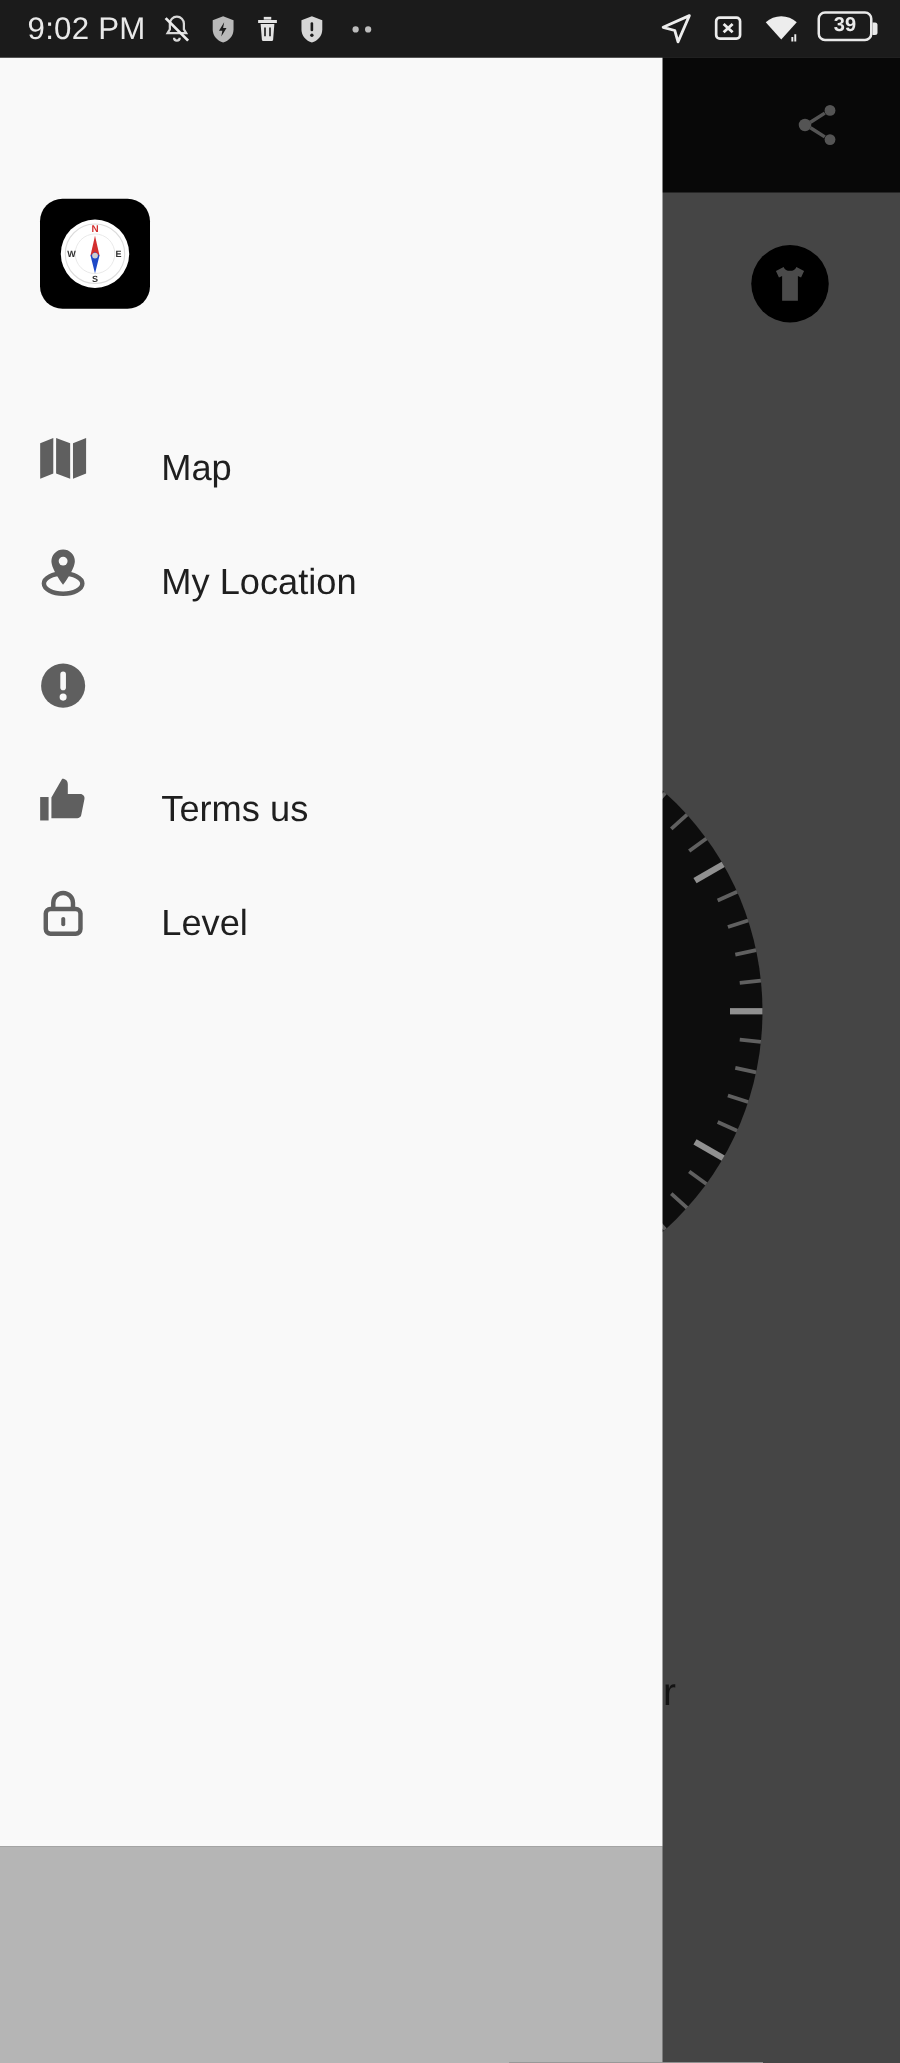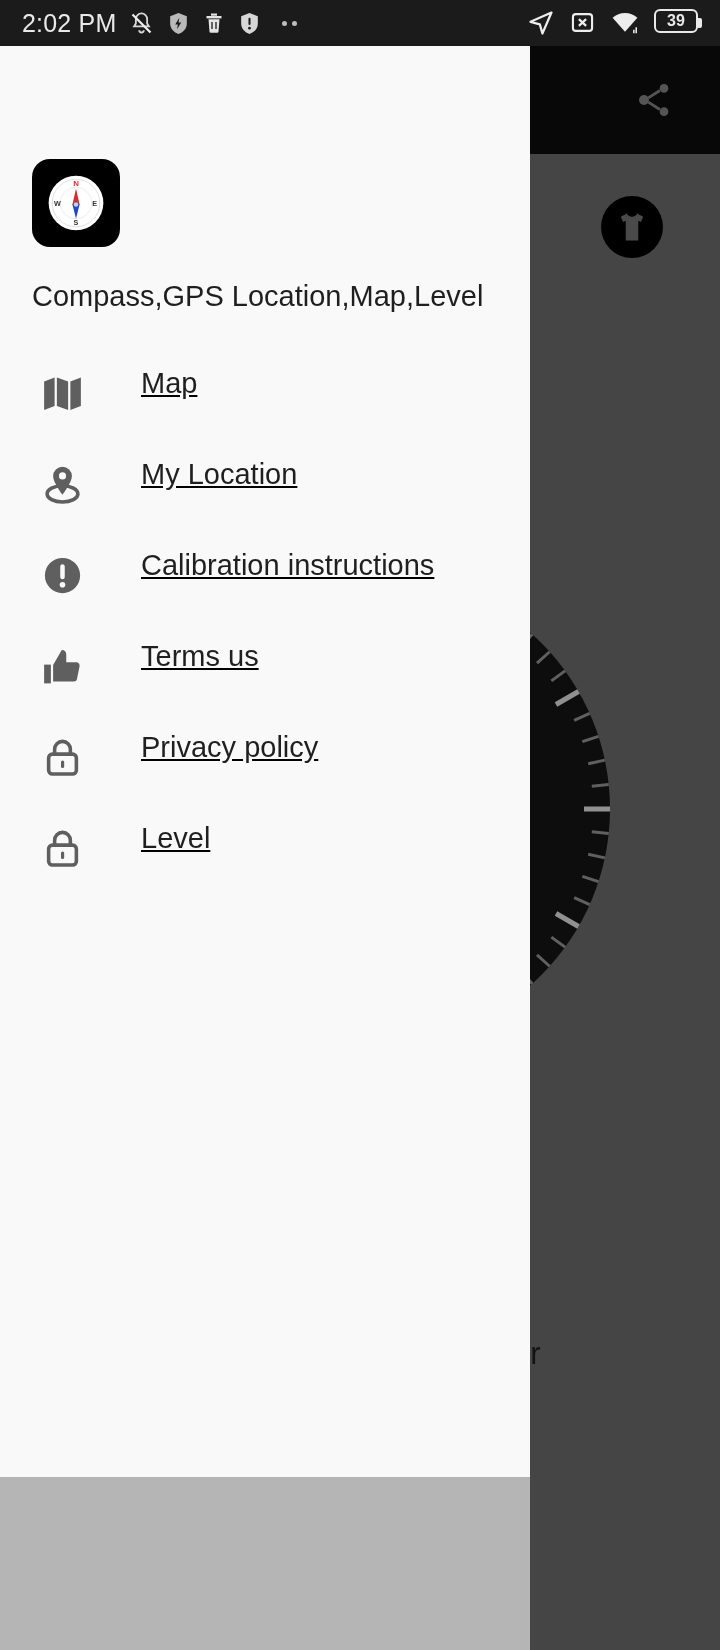--- a/index.html
+++ b/index.html
@@ -99,23 +99,22 @@
     width:88px; height:88px; border-radius:18px; background:#000;
     display:flex; align-items:center; justify-content:center;
   }
   #app-title {
     margin-top:33px;
     font-size:29px; color:#1f1f1f; white-space:nowrap;
   }
 
   #menu { margin-top:54px; }
   .menu-item {
-    height:91px; display:flex; align-items:flex-start;
-    padding-left:36px;
-    text-decoration:underline;
+    height:91px; display:flex; align-items:flex-end;
+    padding-left:24px;
   }
   .menu-icon {
     width:52px; min-width:52px; height:52px;
     display:flex; align-items:center; justify-content:center;
   }
   .menu-label {
     margin-left:53px;
     font-size:29px; color:#1f1f1f; white-space:nowrap;
   }
 
@@ -330,21 +329,21 @@
     </svg>
   </div>
 
   <div id="place-label">mpur</div>
 
   <div id="scrim"></div>
 </div>
 
 <div id="status-bar">
   <div id="status-left">
-    <div id="clock">2:02 PM</div>
+    <div id="clock">9:02 PM</div>
 
     <svg class="sicon" width="27" height="27" viewBox="0 0 24 24">
       <path d="M12 3a5 5 0 0 0-5 5v4l-1.6 2.6h13.2L17 12V8a5 5 0 0 0-5-5z" fill="none" stroke="#d8d8d8" stroke-width="1.6"></path>
       <path d="M10 18a2 2 0 0 0 4 0" fill="none" stroke="#d8d8d8" stroke-width="1.6"></path>
       <path d="M4 4 20 20" stroke="#ededed" stroke-width="2"></path>
     </svg>
 
     <svg class="sicon" width="25" height="25" viewBox="0 0 24 24">
       <path d="M12 2 20 5v7c0 5-3.5 8.6-8 10-4.5-1.4-8-5-8-10V5z" fill="#b9b9b9"></path>
       <path d="M12.8 6.5 8.8 13h2.6l-.8 4.5 4-6.5h-2.6z" fill="#1b1b1b"></path>
@@ -400,21 +399,20 @@
         <circle cx="50" cy="50" r="22" fill="none" stroke="#e6e6e6" stroke-width="1"></circle>
         <text x="50" y="26" font-size="11" font-weight="bold" fill="#d32f2f" text-anchor="middle" font-family="Liberation Sans, sans-serif">N</text>
         <text x="50" y="81" font-size="10" font-weight="bold" fill="#333" text-anchor="middle" font-family="Liberation Sans, sans-serif">S</text>
         <text x="76" y="54" font-size="10" font-weight="bold" fill="#333" text-anchor="middle" font-family="Liberation Sans, sans-serif">E</text>
         <text x="24" y="54" font-size="10" font-weight="bold" fill="#333" text-anchor="middle" font-family="Liberation Sans, sans-serif">W</text>
         <path d="M50 30 55 52 50 56 45 52z" fill="#d32f2f"></path>
         <path d="M50 72 45 52 50 48 55 52z" fill="#1e49c7"></path>
         <circle cx="50" cy="52" r="3.2" fill="#cfcfcf"></circle>
       </svg>
     </div>
-    <div id="app-title">Compass,GPS Location,Map,Level</div>
   </div>
 
   <div id="menu">
 
     <div class="menu-item">
       <span class="menu-icon">
         <svg width="45" height="45" viewBox="0 0 24 24">
           <path d="M2.2 5.6 7.8 3.4v15.2L2.2 20.8z" fill="#5f5f5f"></path>
           <path d="M9 3.4l6 2.2v15.2L9 18.6z" fill="#5f5f5f"></path>
           <path d="M16.2 5.6 21.8 3.4v15.2l-5.6 2.2z" fill="#5f5f5f"></path>
@@ -437,43 +435,32 @@
 
 
     <div class="menu-item">
       <span class="menu-icon">
         <svg width="45" height="45" viewBox="0 0 24 24">
           <circle cx="12" cy="12" r="9.4" fill="#5f5f5f"></circle>
           <rect x="10.8" y="6" width="2.4" height="8" rx="1.2" fill="#f9f9f9"></rect>
           <circle cx="12" cy="16.9" r="1.5" fill="#f9f9f9"></circle>
         </svg>
       </span>
-      <span class="menu-label">Calibration instructions</span>
     </div>
 
     <div class="menu-item">
       <span class="menu-icon">
         <svg width="45" height="45" viewBox="0 0 24 24">
           <rect x="2.2" y="11" width="3.6" height="10" fill="#5f5f5f"></rect>
           <path d="M7 11.2 11.6 3.2c1.6 0 2.4 1 2.4 2.4v4.1h5.3c1.2 0 2 1 1.8 2.1l-1.4 7c-.15.8-.9 1.2-1.7 1.2H7z" fill="#5f5f5f"></path>
         </svg>
       </span>
       <span class="menu-label">Terms us</span>
     </div>
 
-    <div class="menu-item">
-      <span class="menu-icon">
-        <svg width="45" height="45" viewBox="0 0 24 24">
-          <rect x="4.6" y="10.2" width="14.8" height="10.6" rx="2" fill="none" stroke="#5f5f5f" stroke-width="1.9"></rect>
-          <path d="M7.8 10.2V7.6a4.2 4.2 0 0 1 8.4 0v2.6" fill="none" stroke="#5f5f5f" stroke-width="1.9"></path>
-          <rect x="11.2" y="13.6" width="1.7" height="4" rx="0.85" fill="#5f5f5f"></rect>
-        </svg>
-      </span>
-      <span class="menu-label">Privacy policy</span>
-    </div>
 
     <div class="menu-item">
       <span class="menu-icon">
         <svg width="45" height="45" viewBox="0 0 24 24">
           <rect x="4.6" y="10.2" width="14.8" height="10.6" rx="2" fill="none" stroke="#5f5f5f" stroke-width="1.9"></rect>
           <path d="M7.8 10.2V7.6a4.2 4.2 0 0 1 8.4 0v2.6" fill="none" stroke="#5f5f5f" stroke-width="1.9"></path>
           <rect x="11.2" y="13.6" width="1.7" height="4" rx="0.85" fill="#5f5f5f"></rect>
         </svg>
       </span>
       <span class="menu-label">Level</span>

